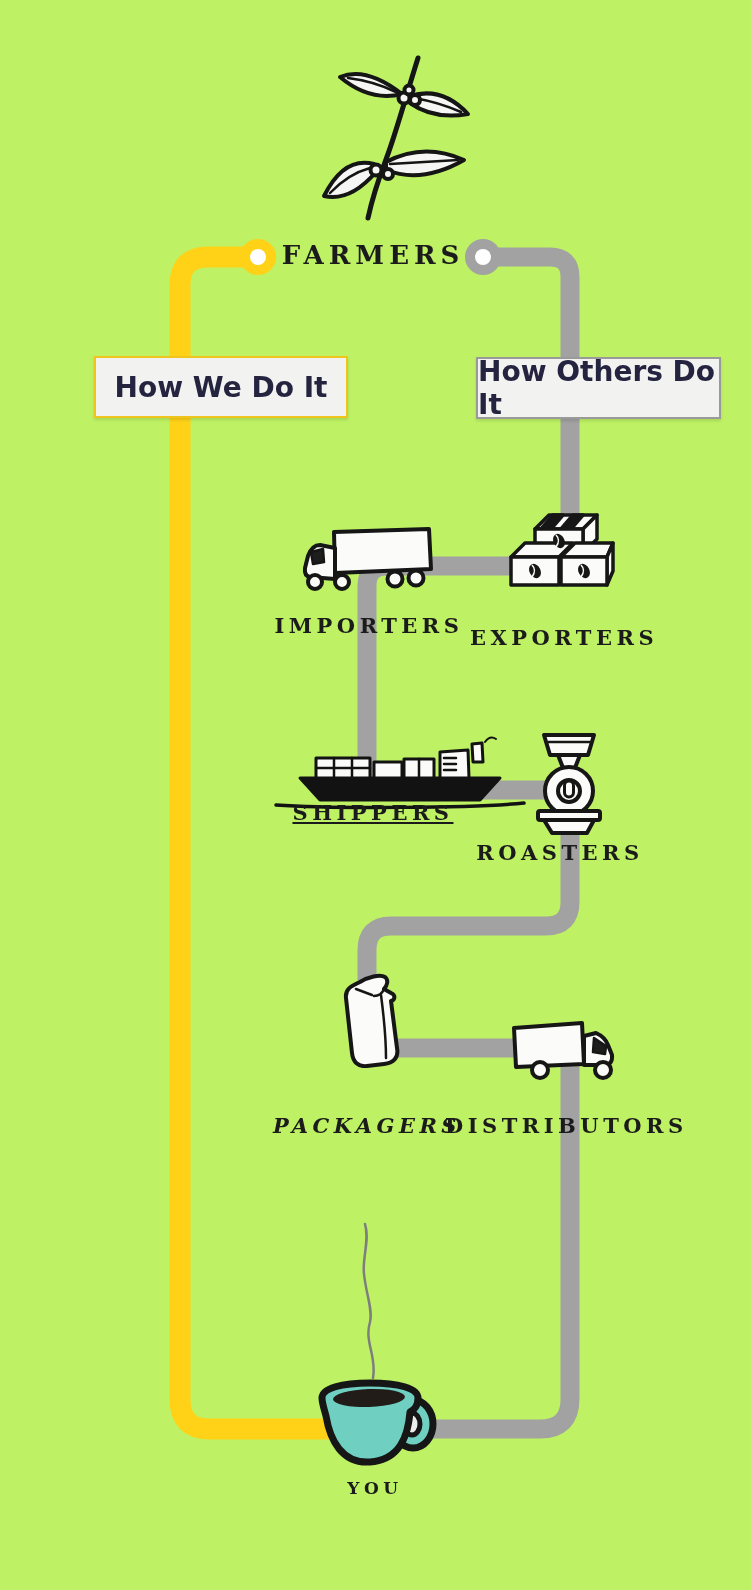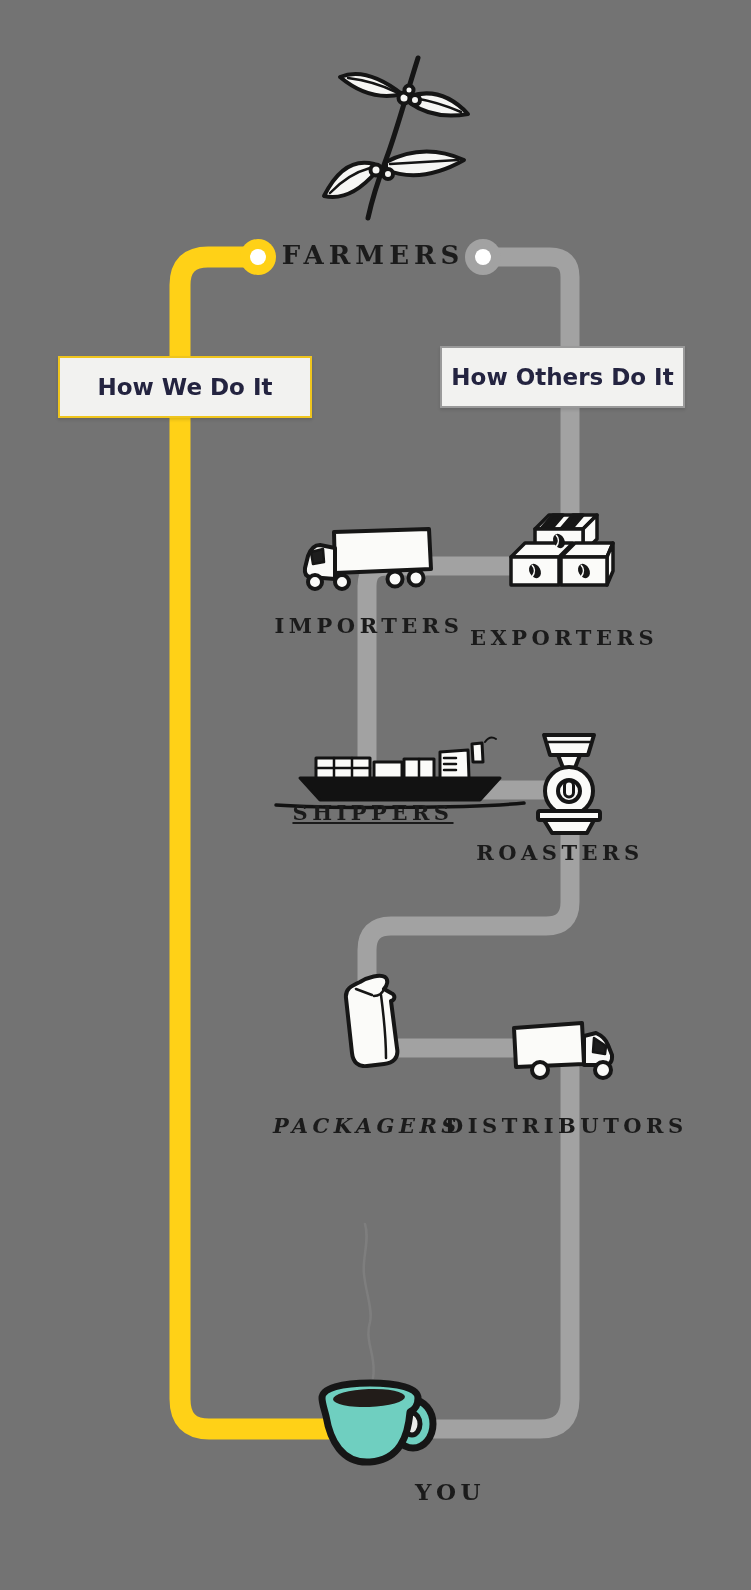--- a/index.html
+++ b/index.html
@@ -1,24 +1,24 @@
 <!DOCTYPE html>
 <html><head>
 <meta charset="utf-8">
 <style>
   html,body{margin:0;padding:0;background:#ECECEA;}
-  .canvas{position:relative;width:751px;height:1590px;background:#737373;overflow:hidden;
+  .canvas{position:relative;width:751px;height:1590px;background:#bef264;overflow:hidden;
           font-family:"DejaVu Sans",sans-serif;}
   .abs{position:absolute;}
   .slab{position:absolute;font-family:"DejaVu Serif",serif;font-weight:700;color:#1b1b1b;
         letter-spacing:4.5px;font-size:21px;text-align:center;white-space:nowrap;}
   .slab.big{font-size:26px;letter-spacing:5px;}
   .optbox{position:absolute;display:flex;align-items:center;justify-content:center;
           background:#F2F2F0;box-shadow:0 2px 3px rgba(0,0,0,0.12);
-          font-family:"DejaVu Sans",sans-serif;font-weight:700;font-size:23px;color:#242440;}
+          font-family:"DejaVu Sans",sans-serif;font-weight:700;font-size:28px;color:#242440;margin-left:36px;}
   .optbox.we{border:2px solid #EFC51D;}
   .optbox.others{border:2px solid #9A9A9A;}
   svg{display:block;}
 </style>
 </head>
 <body>
 
 <div class="canvas">
 
   <svg class="abs" style="left:0;top:0;" width="751" height="1590" viewBox="0 0 751 1590">
@@ -60,21 +60,21 @@
       <circle cx="58" cy="120" r="5.5"></circle>
         <circle cx="70" cy="124" r="5"></circle>
     </g>
   </svg>
 
   <div class="slab big" style="left:263px;top:240px;width:220px;">FARMERS</div>
 
   <div class="optbox we" style="left:58px;top:356px;width:250px;height:58px;">
     <span>How We Do It</span>
   </div>
-  <div class="optbox others" style="left:440px;top:346px;width:241px;height:58px;align-items:center;">
+  <div class="optbox others" style="left:440px;top:357px;width:241px;height:58px;align-items:center;">
     <span>How Others Do It</span>
   </div>
 
   <svg class="abs" style="left:300px;top:524px;" width="135" height="68" viewBox="0 0 135 68">
     <g stroke="#161616" stroke-width="4" stroke-linejoin="round" stroke-linecap="round" fill="#FBFBF9">
       <path d="M34,8 L129,5 L131,45 L35,49 Z"></path>
       <path d="M35,24 L20,21 Q12,21 8,32 L5,44 Q4,52 10,53 L35,55 Z"></path>
       <path d="M11,28 L23,25 L24,38 L13,40 Z" fill="#1d1d1d" stroke-width="2.5"></path>
       <circle cx="15" cy="58" r="7"></circle>
         <circle cx="42" cy="58" r="7"></circle>
@@ -171,15 +171,15 @@
   <svg class="abs" style="left:312px;top:1376px;" width="126" height="94" viewBox="0 0 126 94">
     <g stroke="#161616" stroke-linejoin="round">
       <ellipse cx="101" cy="48" rx="20" ry="24" fill="#6FCFC0" stroke-width="7"></ellipse>
       <ellipse cx="100" cy="48" rx="8" ry="11" fill="#ECECEA" stroke-width="5"></ellipse>
       <path d="M10,22 C10,12 30,7 58,7 C86,7 106,12 106,22 C106,30 102,34 98,36
                C96,60 88,84 58,86 C30,88 18,64 14,40 C12,32 10,27 10,22 Z" fill="#6FCFC0" stroke-width="7"></path>
       <ellipse cx="57" cy="22" rx="36" ry="9" fill="#221C19" stroke="none" transform="rotate(-2 57 22)"></ellipse>
     </g>
   </svg>
 
-  <div class="slab" style="left:265px;top:1478px;width:220px;font-size:23px;text-align:right;">YOU</div>
+  <div class="slab" style="left:265px;top:1478px;width:220px;font-size:17px;">YOU</div>
 
 </div>
 
 </body></html>

